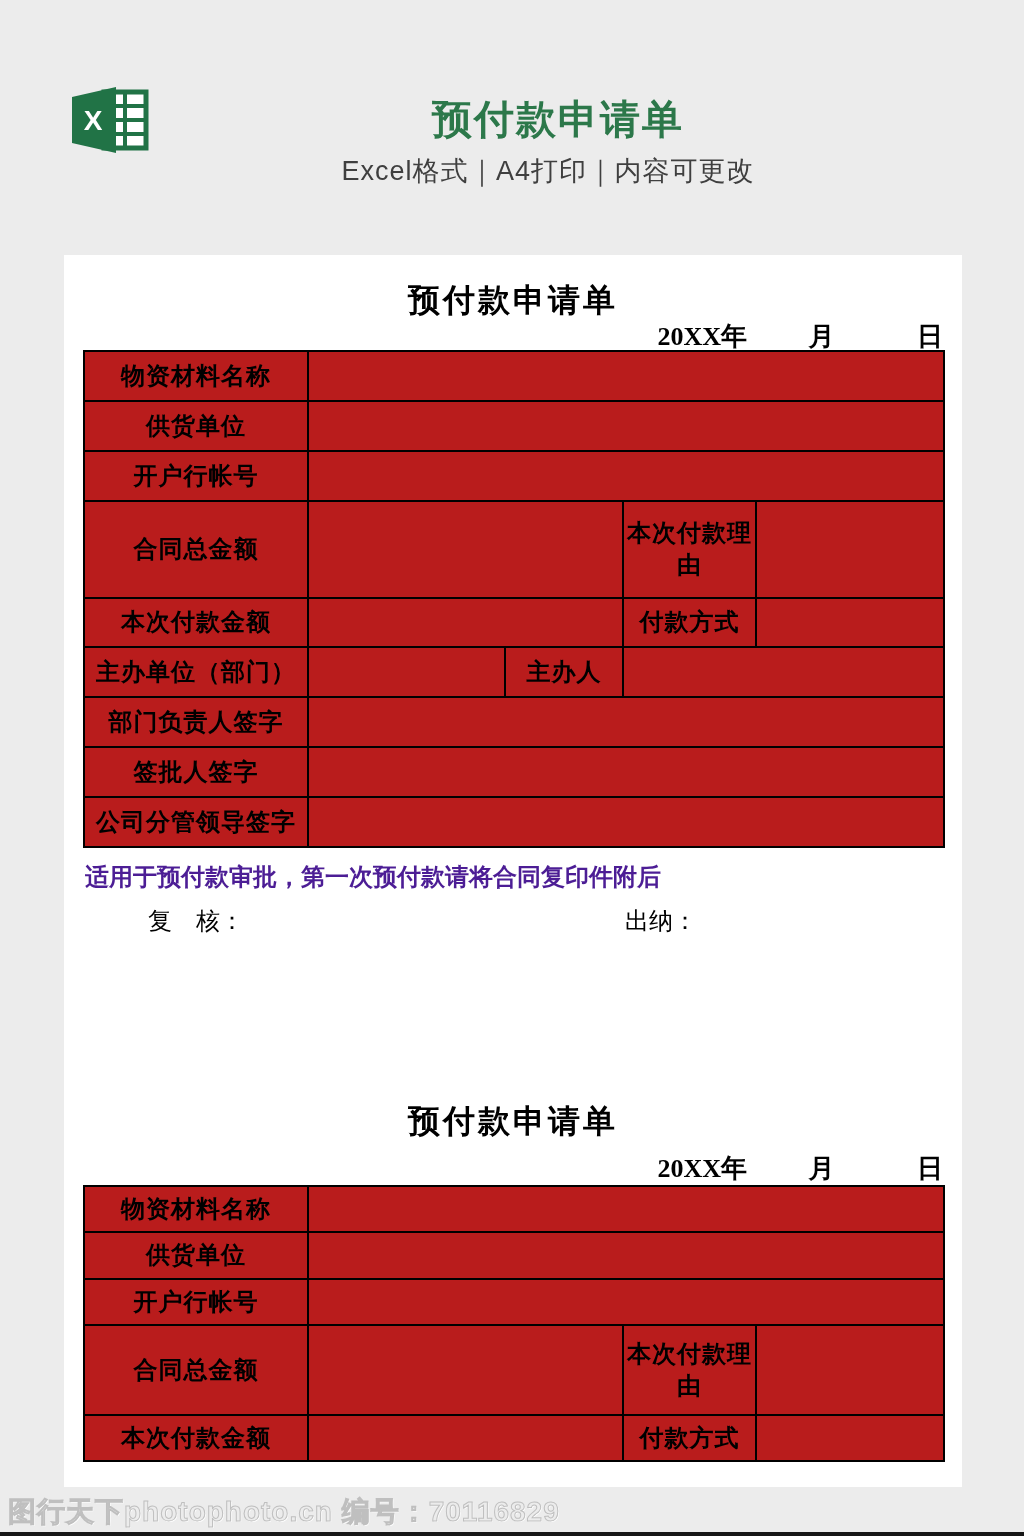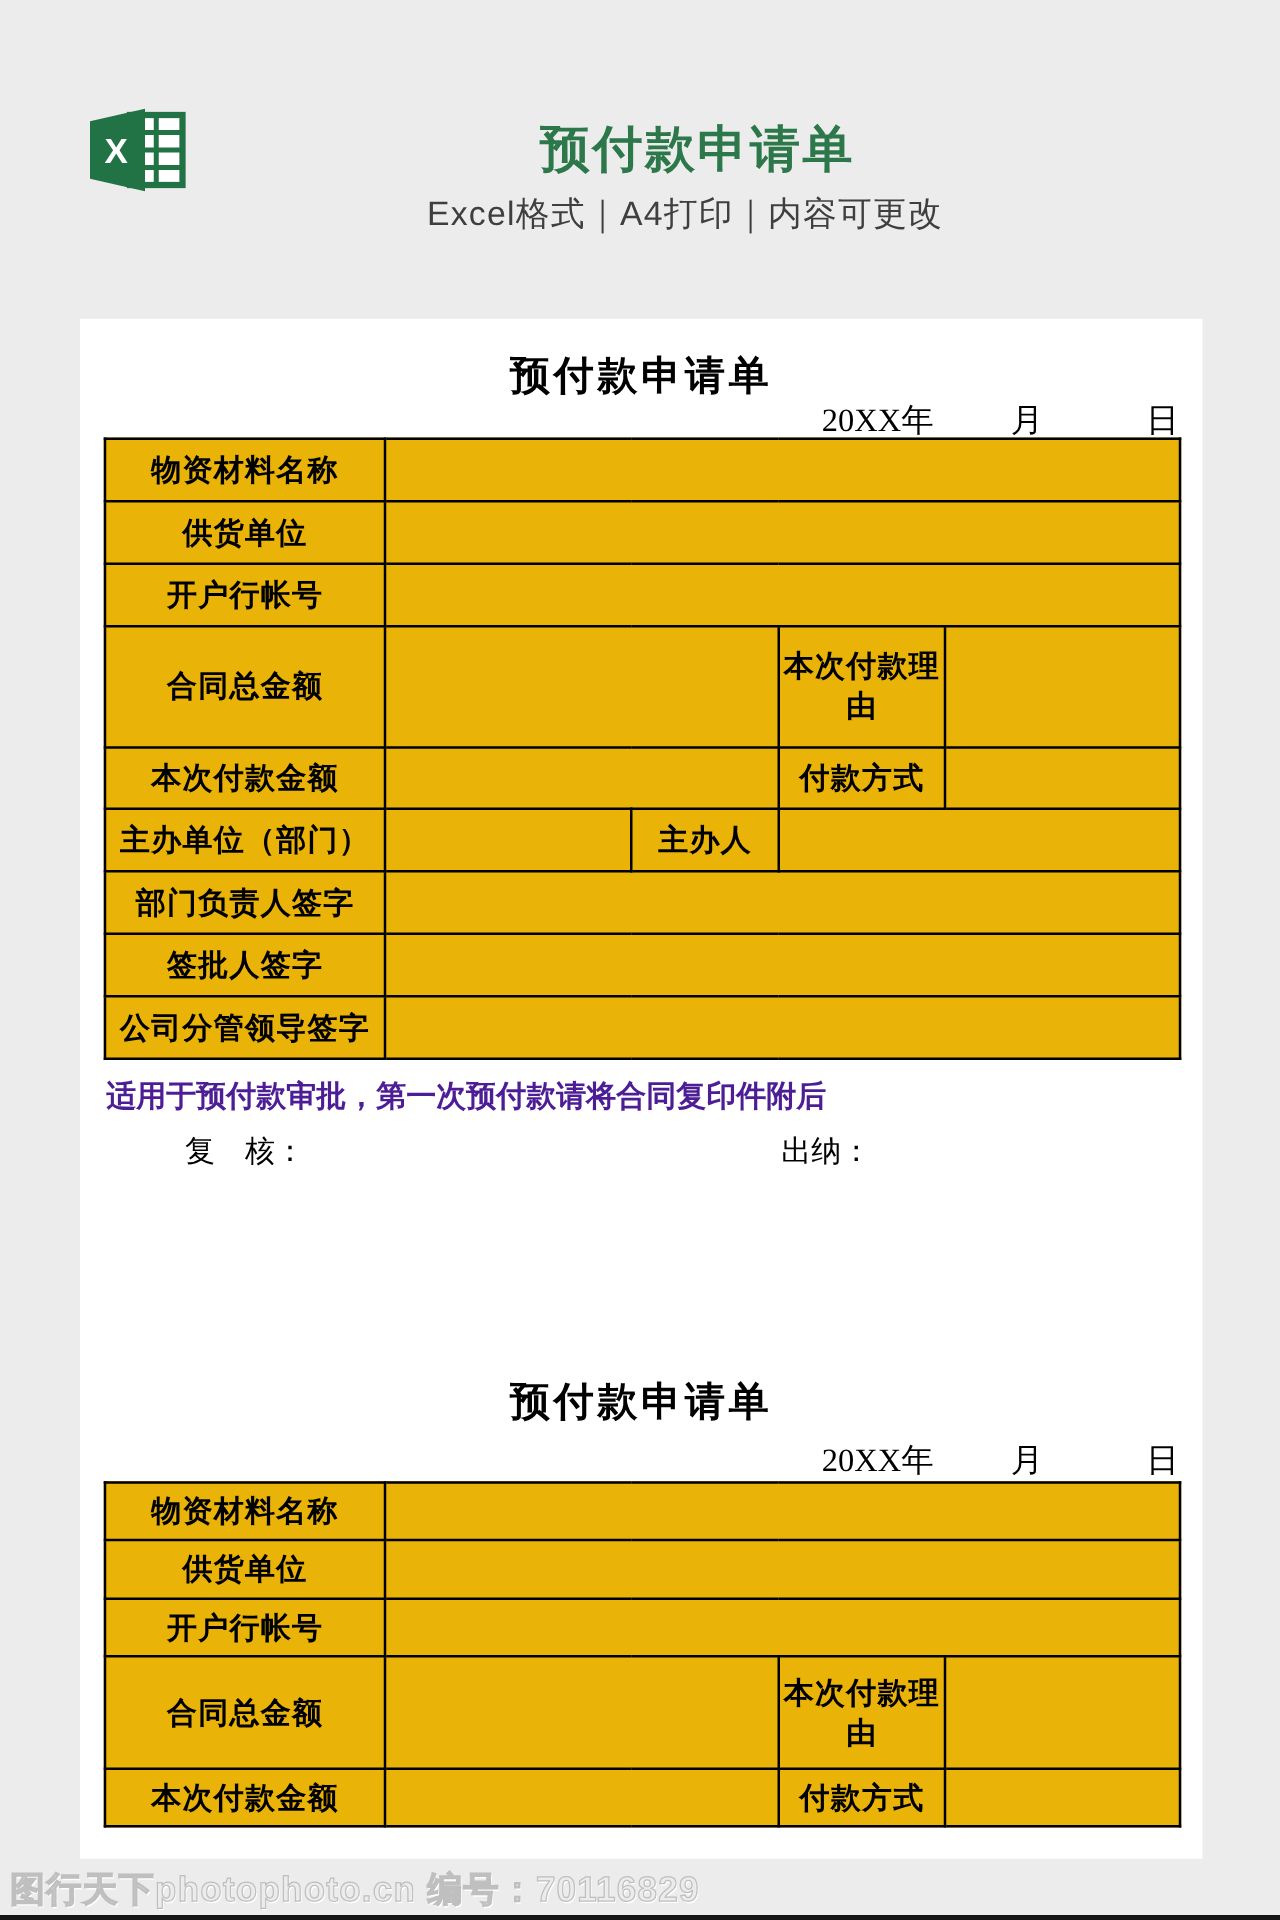--- a/index.html
+++ b/index.html
@@ -31,30 +31,30 @@
   .form-title {
     position: absolute; left: 0; width: 100%; text-align: center;
     font-family: "Liberation Serif", "DejaVu Serif", serif;
     font-size: 32px; font-weight: bold; letter-spacing: 3px; color: #000;
   }
   #form1-title { top: 24px; }
   #form2-title { top: 845px; }
   .date-line {
     position: absolute; left: 0; width: 879px; text-align: right;
     font-family: "Liberation Serif", "DejaVu Serif", serif;
-    font-size: 26px; color: #000;
+    font-size: 26px; color: #000; font-weight: bold;
   }
   #date1 { top: 64px; }
   #date2 { top: 896px; }
   .date-line .m { margin-left: 55px; }
   .date-line .d { margin-left: 76px; }
   .form-table {
     position: absolute; left: 19px; width: 860px;
     border-collapse: collapse; table-layout: fixed;
-    background: #eab308;
+    background: #b91c1c;
   }
   #table1 { top: 95px;  height: 498px; }
   #table2 { top: 930px; height: 277px; }
   .form-table td { border: 2px solid #000; }
   .form-table td.lbl {
     font-family: "Liberation Serif", "DejaVu Serif", serif;
     font-size: 24px; font-weight: bold; text-align: center;
     color: #000; letter-spacing: 1px;
   }
   .note {

